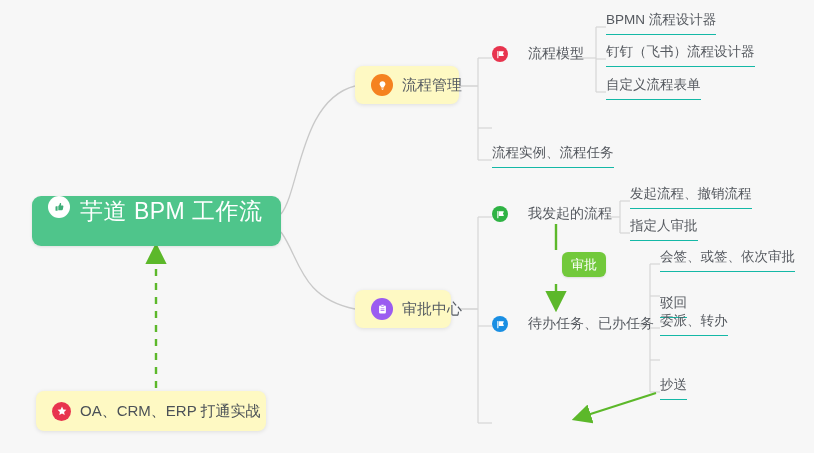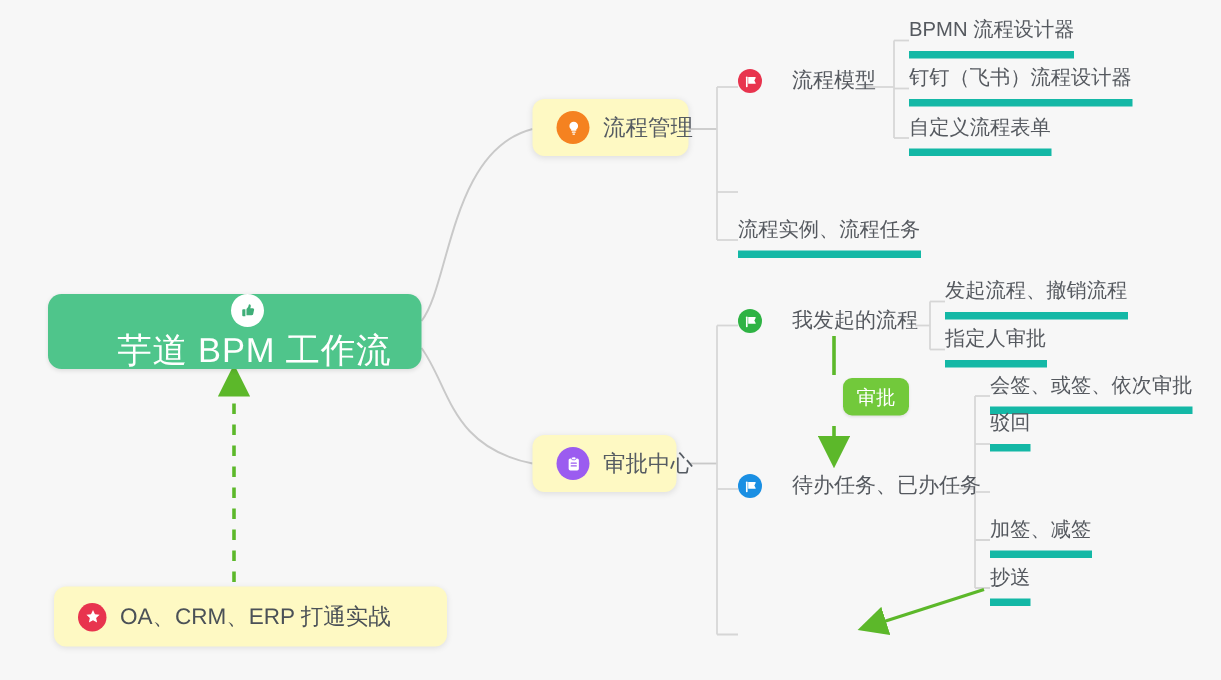--- a/index.html
+++ b/index.html
@@ -13,25 +13,24 @@
   #canvas{position:absolute;left:0;top:0;width:814px;height:453px;}
   svg.links{position:absolute;left:0;top:0;width:814px;height:453px;pointer-events:none;}
 
   
   .root-node{
     position:absolute;
     left:32px;top:196px;
     width:249px;height:50px;
     background:#4fc58b;
     border-radius:9px;
-    display:flex;align-items:center;
+    display:flex;
     padding-left:16px;
     box-sizing:border-box;
     box-shadow:0 1px 3px rgba(0,0,0,0.10);
-    flex-direction:column;
   }
   .root-label{
     color:#ffffff;
     font-size:23px;
     letter-spacing:0.5px;
     margin-left:10px;
     white-space:nowrap;
   }
   .icon-circle{
     width:22px;height:22px;border-radius:50%;
@@ -50,21 +49,21 @@
     padding:0 16px;
     box-sizing:border-box;
     height:38px;
     white-space:nowrap;
   }
   .card .lbl{
     font-size:15px;color:#555b62;margin-left:9px;
   }
   #node-process-mgmt{left:355px;top:66px;width:104px;}
   #node-approval-center{left:355px;top:290px;width:96px;}
-  #node-oa-crm-erp{left:36px;top:391px;width:262px;height:40px;}
+  #node-oa-crm-erp{left:36px;top:391px;width:230px;height:40px;}
   #node-oa-crm-erp .lbl{font-size:15px;color:#4b5157;}
 
   
   .flagnode{
     position:absolute;
     display:flex;align-items:center;
     white-space:nowrap;
     height:22px;
   }
   .flagnode .lbl{font-size:14px;color:#55595f;margin-left:20px;}
@@ -72,21 +71,21 @@
   #node-my-initiated{left:492px;top:203px;}
   #node-todo-done{left:492px;top:313px;}
 
   
   .leaf{
     position:absolute;
     font-size:13.5px;
     color:#55595f;
     white-space:nowrap;
     padding-bottom:6px;
-    border-bottom:5px solid #14b8a6;
+    border-bottom:1px solid #14b8a6;
     line-height:16px;
   }
 
   
   .badge-green{
     position:absolute;
     background:#72c93b;
     color:#ffffff;
     font-size:13px;
     border-radius:6px;
@@ -224,22 +223,22 @@
     <span class="icon-circle" style="background:#1a8fe3;width:16px;height:16px;">
       <svg width="11" height="11" viewBox="0 0 11 11">
         <rect x="2.3" y="2.0" width="1.1" height="7.2" rx="0.5" fill="#ffffff"></rect>
         <path d="M3.8 2.3h4.6a.4.4 0 0 1 .35.62L7.9 4.6l.85 1.68a.4.4 0 0 1-.35.62H3.8V2.3z" fill="#ffffff"></path>
       </svg>
     </span>
     <span class="lbl">待办任务、已办任务</span>
   </div>
 
   <div class="leaf" style="left:660px;top:249px;">会签、或签、依次审批</div>
-  <div class="leaf" style="left:660px;top:274px;">驳回</div>
-  <div class="leaf" style="left:660px;top:345px;">加签、减签</div>
+  <div class="leaf" style="left:660px;top:295px;">驳回</div>
+  <div class="leaf" style="left:660px;top:313px;">委派、转办</div>
   <div class="leaf" style="left:660px;top:377px;">抄送</div>
 
 
   <div class="card" id="node-oa-crm-erp">
     <span class="icon-circle" style="background:#e8344e;width:19px;height:19px;">
       <svg width="12" height="12" viewBox="0 0 12 12">
         <path d="M6 1.6l1.32 2.86 3.08.36-2.3 2.1.63 3.06L6 8.44 3.27 9.98l.63-3.06-2.3-2.1 3.08-.36z" fill="#ffffff"></path>
       </svg>
     </span>
     <span class="lbl">OA、CRM、ERP 打通实战</span>

